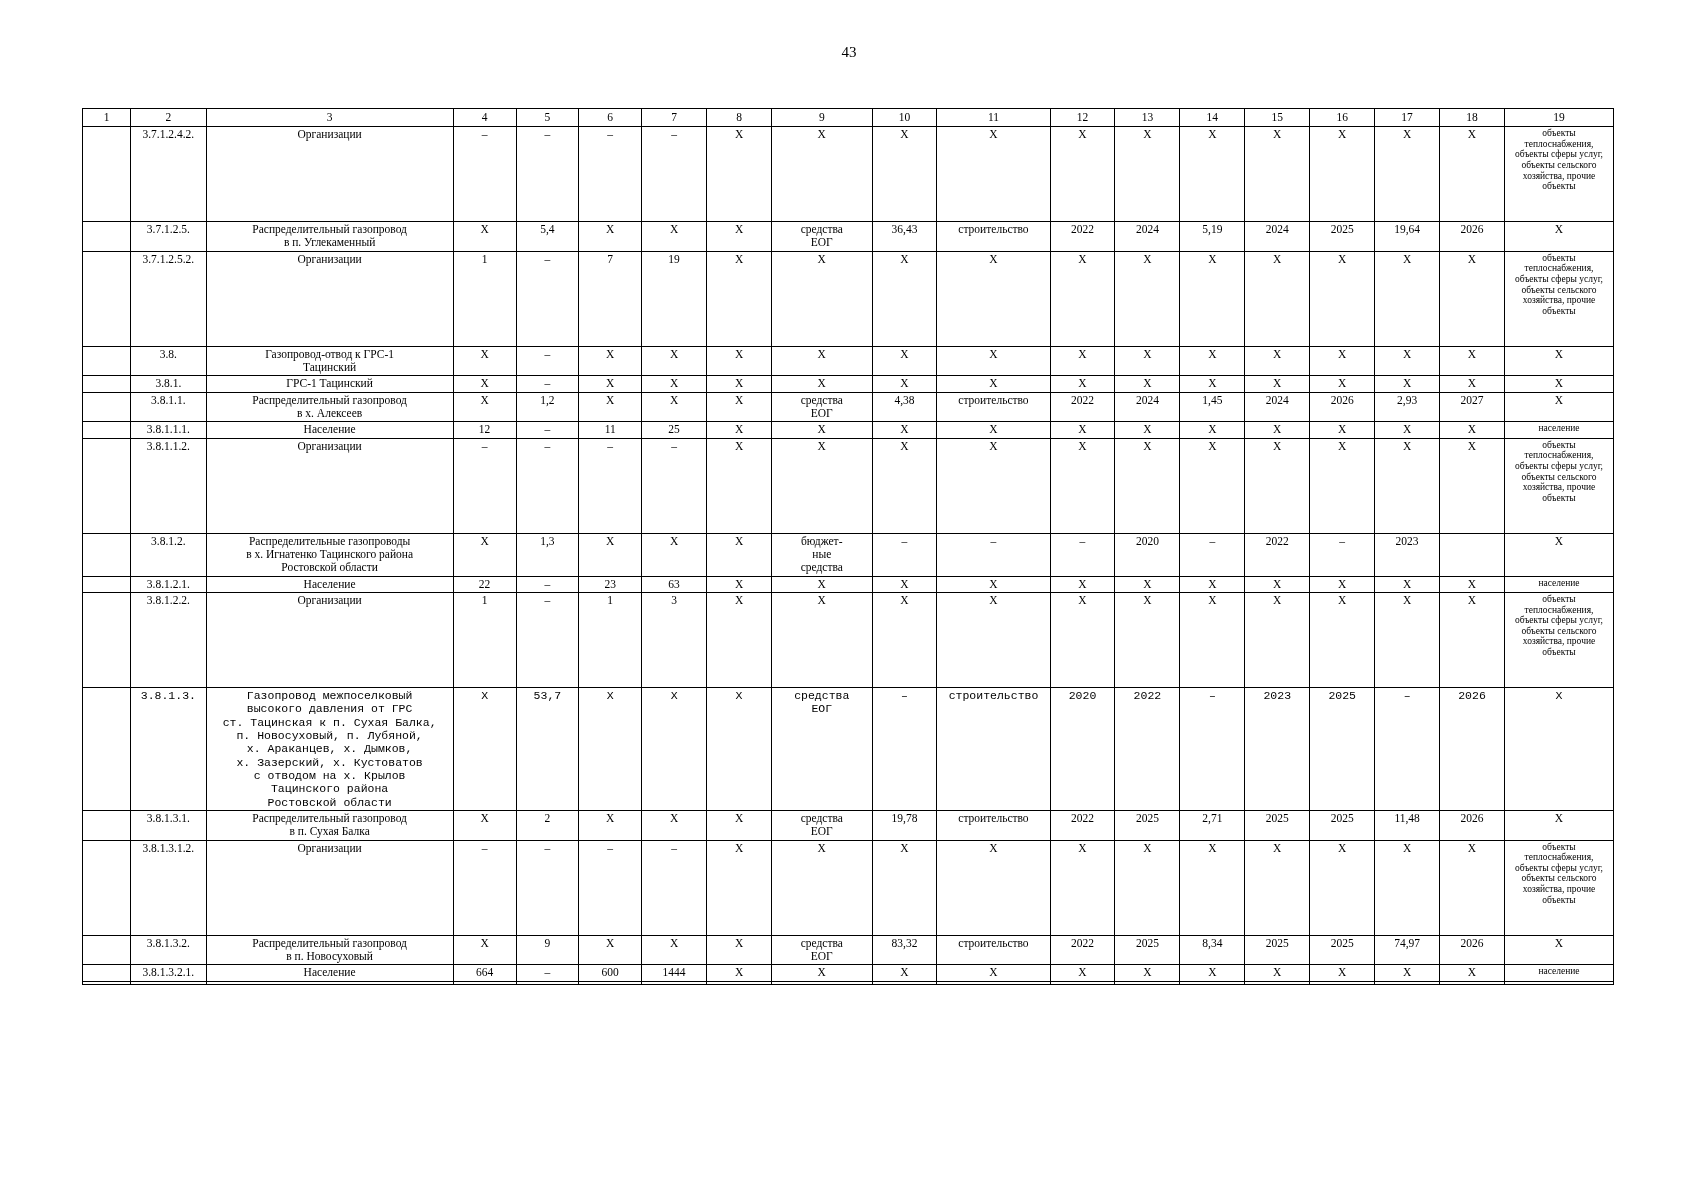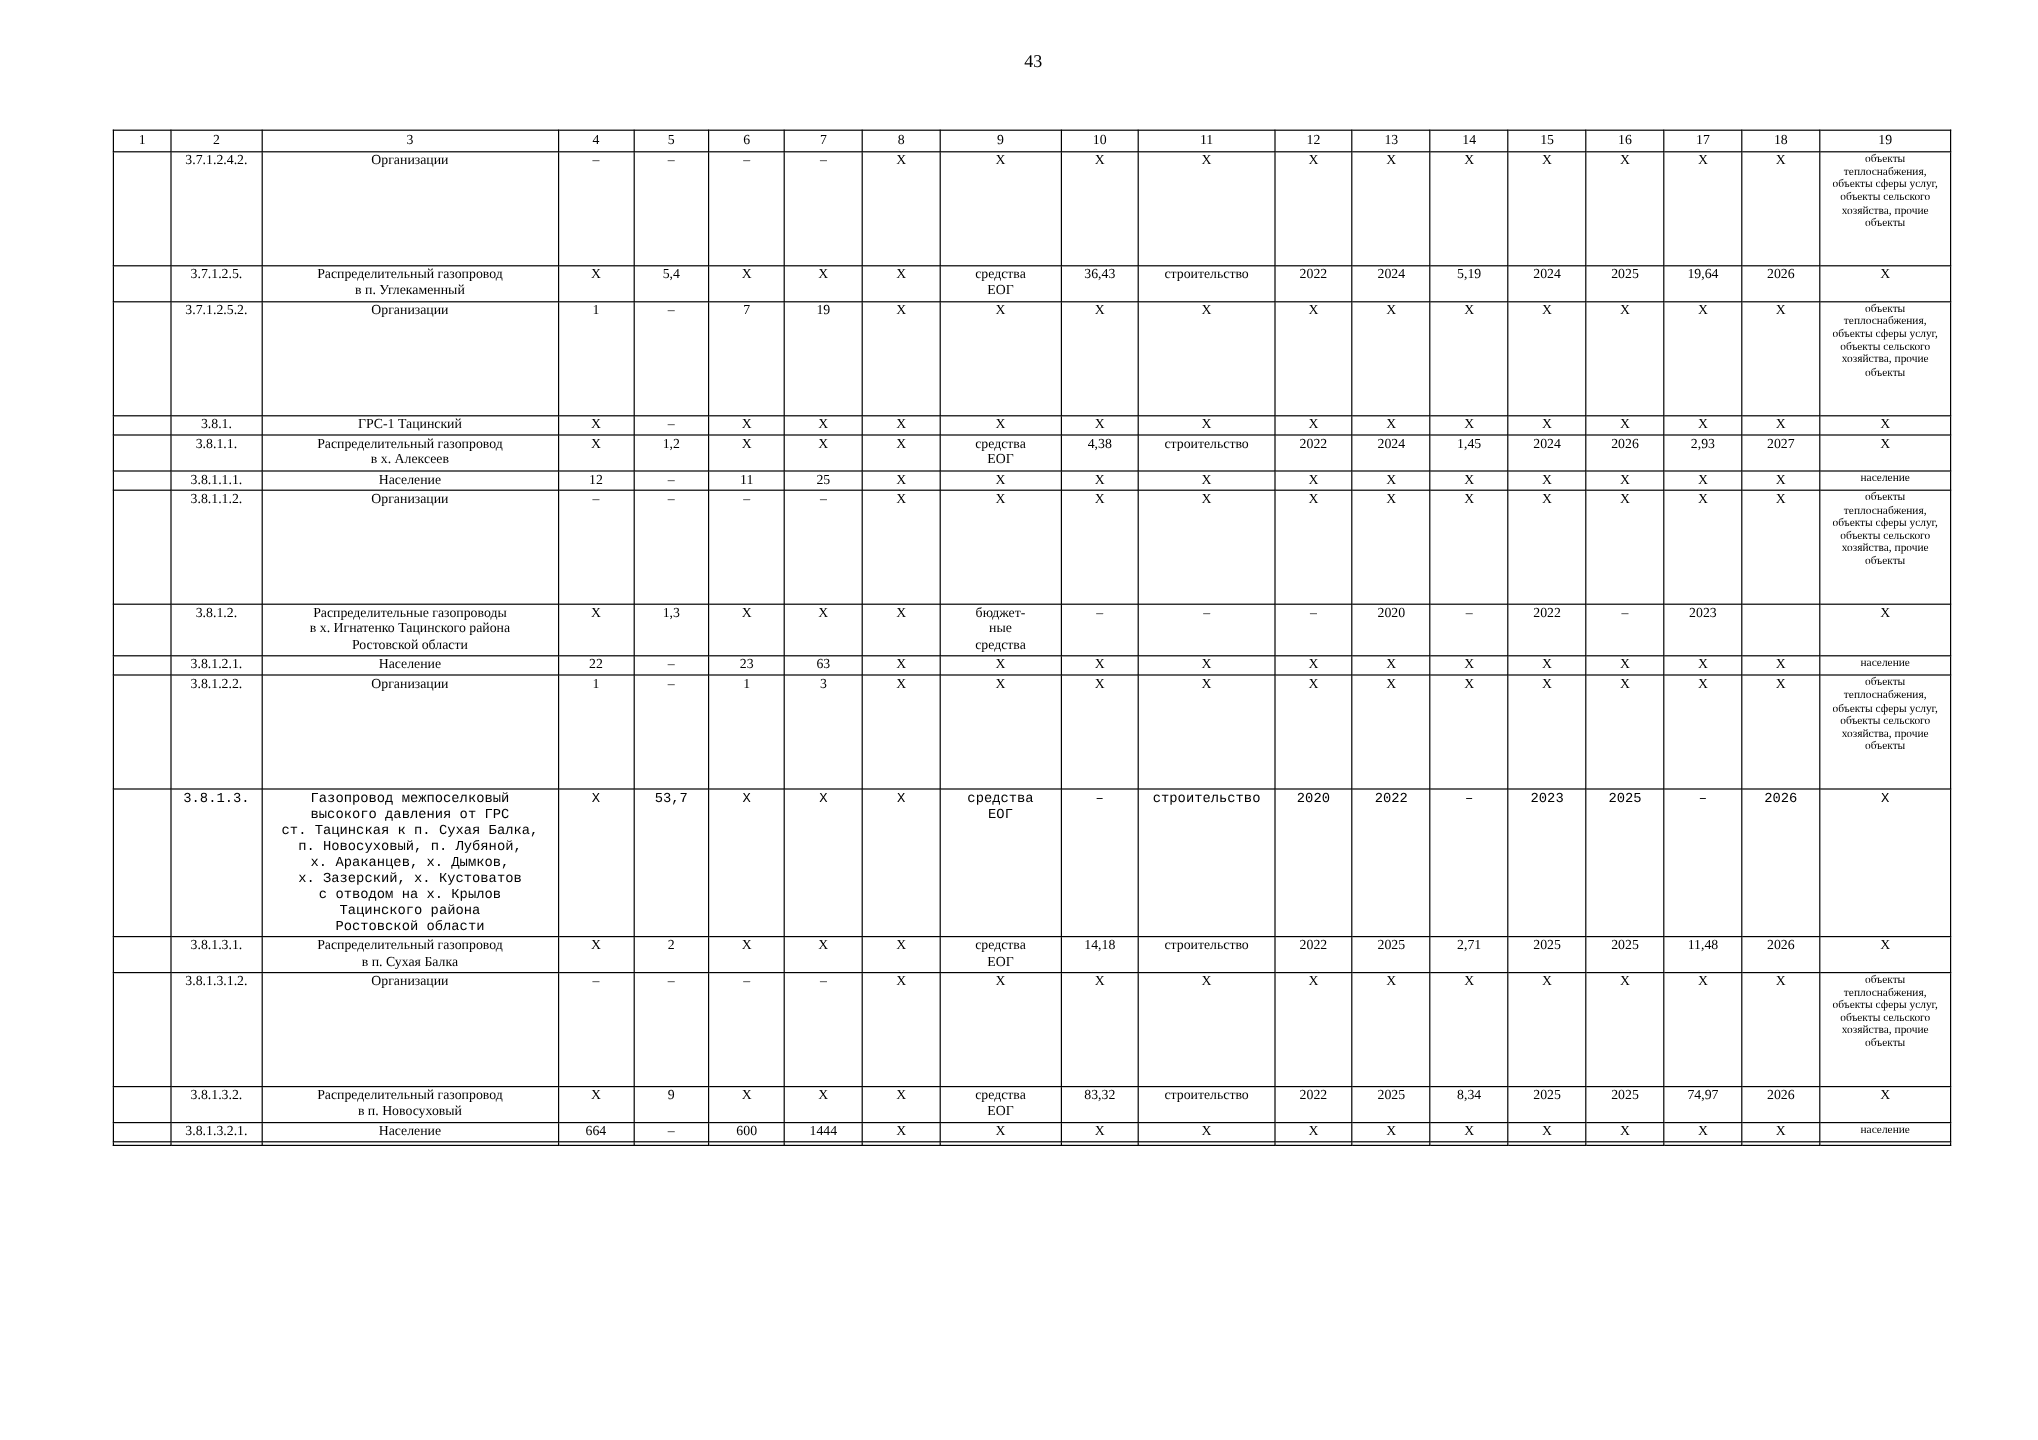--- a/index.html
+++ b/index.html
@@ -12,21 +12,20 @@
     height: 1200px;
     font-family: "Liberation Serif", serif;
     color: #000000;
     position: relative;
   }
   .page {
     position: relative;
     width: 1420px;
     height: 1200px;
     box-sizing: border-box;
-    margin-left: 12px;
   }
   .page-number {
     position: absolute;
     top: 44px;
     left: 0;
     width: 1698px;
     text-align: center;
     font-size: 15px;
     font-family: "Liberation Serif", serif;
   }
@@ -202,20 +201,42 @@
             <td class="nowrapline">X</td>
             <td class="nowrapline">X</td>
             <td class="nowrapline">X</td>
             <td class="nowrapline">X</td>
             <td class="nowrapline">X</td>
             <td class="nowrapline">X</td>
             <td class="c19 nowrapline">объекты теплоснабжения, объекты сферы услуг, объекты сельского хозяйства, прочие объекты</td>
           </tr>
           <tr>
             <td class="nowrapline"></td>
+            <td class="nowrapline">3.8.</td>
+            <td class="left nowrapline">Газопровод-отвод к ГРС-1
+Тацинский</td>
+            <td class="nowrapline">X</td>
+            <td class="nowrapline">–</td>
+            <td class="nowrapline">X</td>
+            <td class="nowrapline">X</td>
+            <td class="nowrapline">X</td>
+            <td class="nowrapline">X</td>
+            <td class="nowrapline">X</td>
+            <td class="nowrapline">X</td>
+            <td class="nowrapline">X</td>
+            <td class="nowrapline">X</td>
+            <td class="nowrapline">X</td>
+            <td class="nowrapline">X</td>
+            <td class="nowrapline">X</td>
+            <td class="nowrapline">X</td>
+            <td class="nowrapline">X</td>
+            <td class="nowrapline">X</td>
+          </tr>
+          <tr>
+            <td class="nowrapline"></td>
             <td class="nowrapline">3.8.1.</td>
             <td class="left nowrapline">ГРС-1 Тацинский</td>
             <td class="nowrapline">X</td>
             <td class="nowrapline">–</td>
             <td class="nowrapline">X</td>
             <td class="nowrapline">X</td>
             <td class="nowrapline">X</td>
             <td class="nowrapline">X</td>
             <td class="nowrapline">X</td>
             <td class="nowrapline">X</td>
@@ -395,21 +416,21 @@
             <td class="nowrapline">3.8.1.3.1.</td>
             <td class="left nowrapline">Распределительный газопровод
 в п. Сухая Балка</td>
             <td class="nowrapline">X</td>
             <td class="nowrapline">2</td>
             <td class="nowrapline">X</td>
             <td class="nowrapline">X</td>
             <td class="nowrapline">X</td>
             <td class="nowrapline">средства
 ЕОГ</td>
-            <td class="nowrapline">14,18</td>
+            <td class="nowrapline">19,78</td>
             <td class="nowrapline">строительство</td>
             <td class="nowrapline">2022</td>
             <td class="nowrapline">2025</td>
             <td class="nowrapline">2,71</td>
             <td class="nowrapline">2025</td>
             <td class="nowrapline">2025</td>
             <td class="nowrapline">11,48</td>
             <td class="nowrapline">2026</td>
             <td class="nowrapline">X</td>
           </tr>

